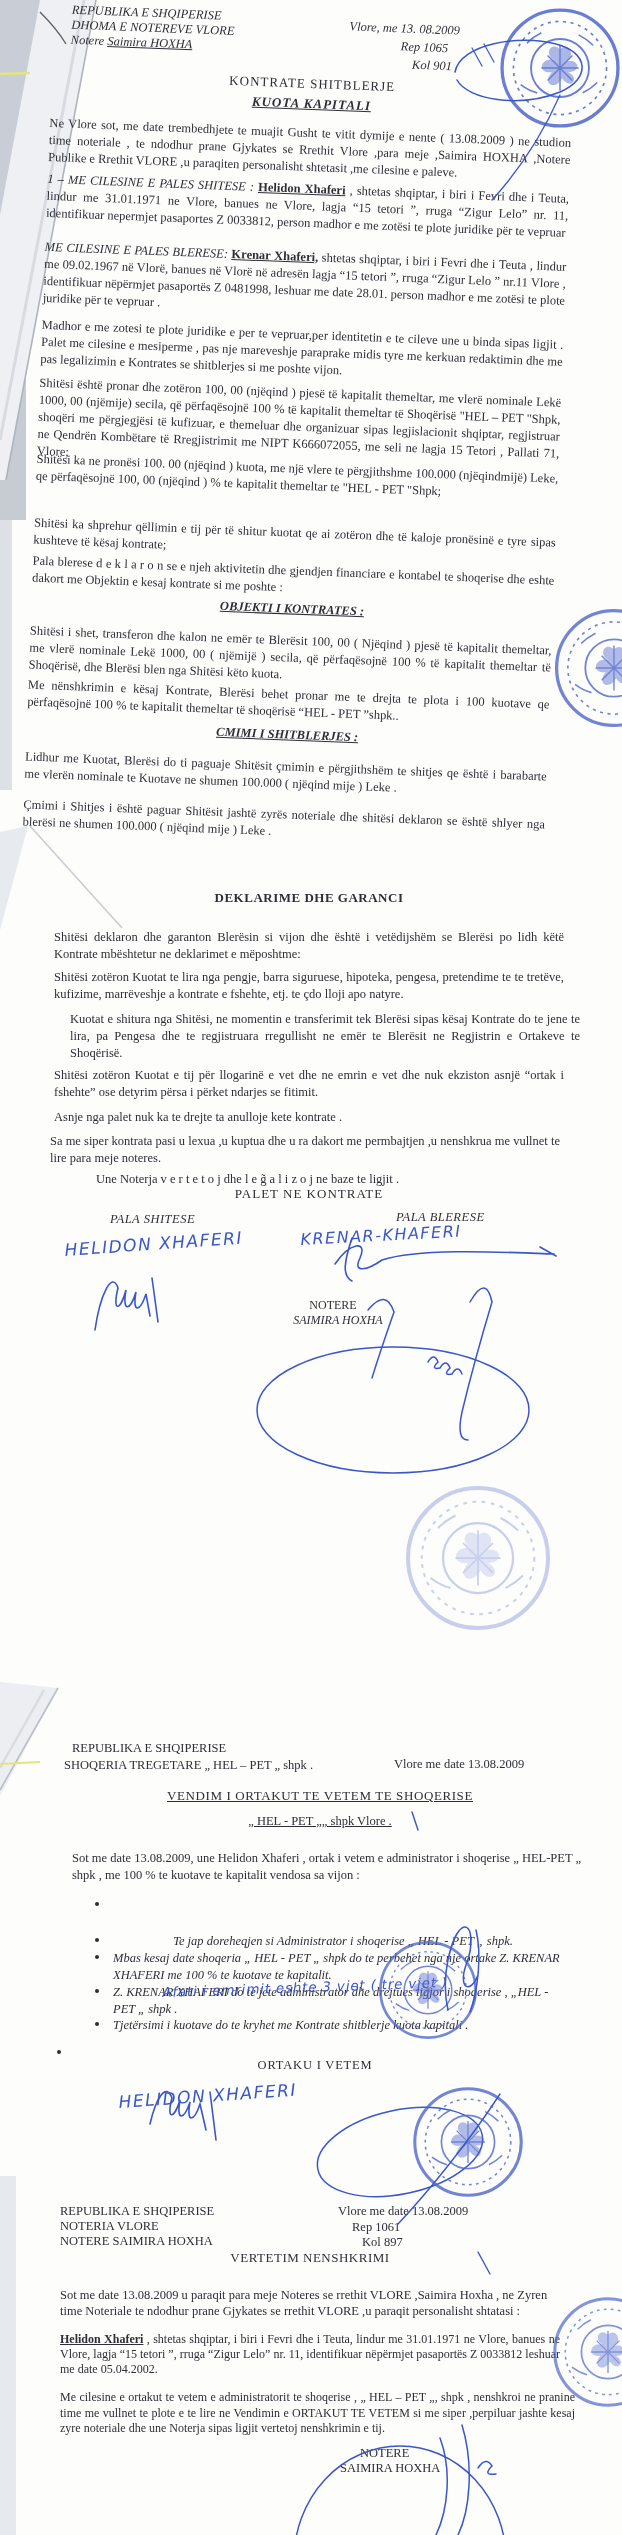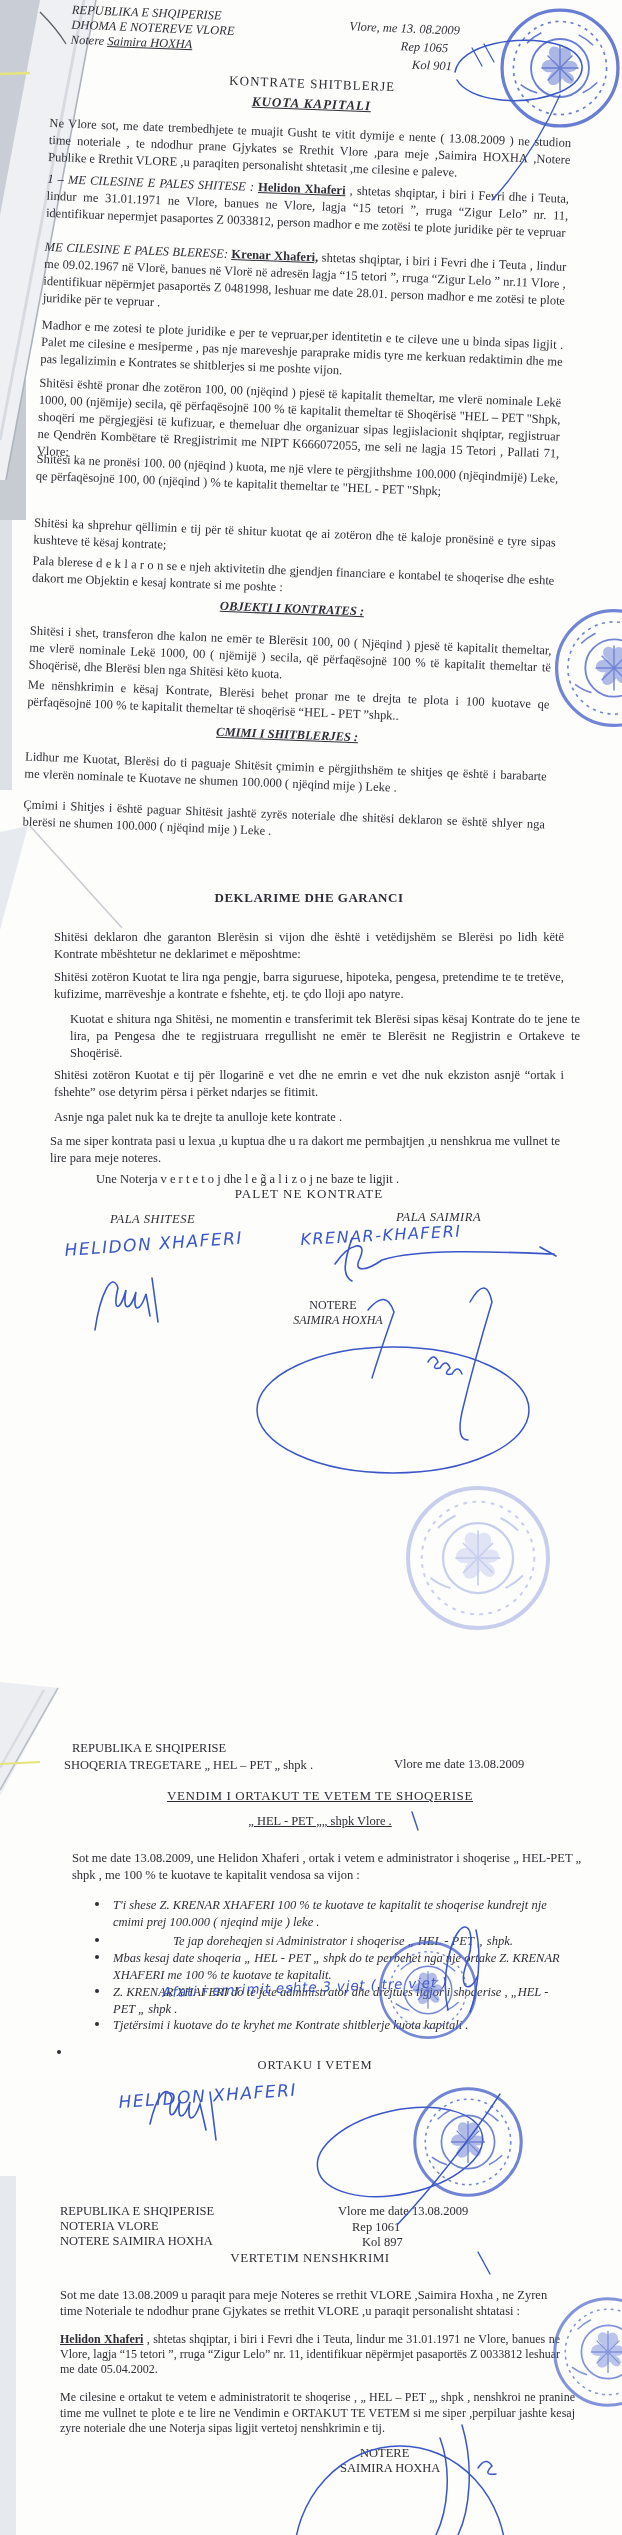--- a/index.html
+++ b/index.html
@@ -78,35 +78,35 @@
     <div class="abs ctr b" style="left:54px;top:890px;width:510px;font-size:13px;letter-spacing:.5px;">DEKLARIME DHE GARANCI</div>
     <p class="par abs" style="left:54px;top:916px;width:510px;">Shitësi deklaron dhe garanton Blerësin si vijon dhe është i vetëdijshëm se Blerësi po lidh këtë Kontrate mbështetur ne deklarimet e mëposhtme:</p>
     <p class="par abs" style="left:54px;top:956px;width:510px;">Shitësi zotëron Kuotat te lira nga pengje, barra siguruese, hipoteka, pengesa, pretendime te te tretëve, kufizime, marrëveshje a kontrate e fshehte, etj. te çdo lloji apo natyre.</p>
     <p class="par abs" style="left:54px;top:998px;width:510px;margin-left:16px;">Kuotat e shitura nga Shitësi, ne momentin e transferimit tek Blerësi sipas kësaj Kontrate do te jene te lira, pa Pengesa dhe te regjistruara rregullisht ne emër te Blerësit ne Regjistrin e Ortakeve te Shoqërisë.</p>
     <p class="par abs" style="left:54px;top:1054px;width:510px;">Shitësi zotëron Kuotat e tij për llogarinë e vet dhe ne emrin e vet dhe nuk ekziston asnjë “ortak i fshehte” ose detyrim përsa i përket ndarjes se fitimit.</p>
     <p class="par abs" style="left:54px;top:1096px;width:510px;">Asnje nga palet nuk ka te drejte ta anulloje kete kontrate .</p>
     <p class="par abs" style="left:50px;top:1120px;width:510px;">Sa me siper kontrata pasi u lexua ,u kuptua dhe u ra dakort me permbajtjen ,u nenshkrua me vullnet te lire para meje noteres.</p>
     <p class="par abs" style="left:96px;top:1158px;width:440px;">Une Noterja   v e r t e t o j   dhe   l e g̃ a  l i z o j    ne baze te ligjit .</p>
     <div class="abs ctr" style="left:54px;top:1186px;width:510px;font-size:13px;letter-spacing:1px;">PALET NE KONTRATE</div>
     <div class="abs it" style="left:110px;top:1212px;font-size:12.5px;letter-spacing:.5px;">PALA SHITESE</div>
-    <div class="abs it" style="left:396px;top:1210px;font-size:12.5px;letter-spacing:.5px;">PALA SAIMIRA</div>
+    <div class="abs it" style="left:396px;top:1210px;font-size:12.5px;letter-spacing:.5px;">PALA BLERESE</div>
     <div class="abs hand" style="left:64px;top:1240px;font-size:17px;transform:rotate(-4deg);">HELIDON XHAFERI</div>
     <div class="abs hand" style="left:300px;top:1230px;font-size:16px;transform:rotate(-3deg);">KRENAR-KHAFERI</div>
     <div class="abs ctr" style="left:283px;top:1298px;width:100px;font-size:12px;">NOTERE</div>
     <div class="abs ctr it" style="left:283px;top:1313px;width:110px;font-size:12px;">SAIMIRA HOXHA</div>
   </div>
 
   <div>
     <div class="abs" style="left:72px;top:1741px;font-size:12.5px;">REPUBLIKA E SHQIPERISE</div>
     <div class="abs" style="left:64px;top:1758px;font-size:12.5px;">SHOQERIA TREGETARE  „ HEL – PET „ shpk .</div>
     <div class="abs" style="left:394px;top:1757px;font-size:12.5px;">Vlore me date 13.08.2009</div>
     <div class="abs ctr u" style="left:60px;top:1788px;width:520px;font-size:13px;letter-spacing:.6px;">VENDIM  I  ORTAKUT TE VETEM  TE  SHOQERISE</div>
     <div class="abs ctr u" style="left:60px;top:1814px;width:520px;font-size:12.5px;">„  HEL - PET „„  shpk  Vlore   .</div>
     <p class="par abs" style="left:72px;top:1837px;width:512px;text-align:left;">Sot me date 13.08.2009, une Helidon Xhaferi , ortak i vetem e administrator   i  shoqerise  „ HEL-PET „ shpk ,  me  100 % te kuotave te kapitalit vendosa  sa vijon :</p>
-    <p class="par abs it" style="left:113px;top:1884px;width:460px;text-align:left;"><span class="bullet-dot"></span><span>T'i shese Z. KRENAR XHAFERI 100  % te kuotave te kapitalit te shoqerise kundrejt nje cmimi prej 100.000 ( njeqind  mije ) leke .</span></p>
+    <p class="par abs it" style="left:113px;top:1884px;width:460px;text-align:left;"><span class="bullet-dot"></span></p>
     <p class="par abs it" style="left:113px;top:1920px;width:460px;text-align:center;"><span class="bullet-dot"></span><span>Te jap doreheqjen si Administrator i shoqerise  „ HEL - PET  „ shpk.</span></p>
     <p class="par abs it" style="left:113px;top:1937px;width:460px;text-align:left;"><span class="bullet-dot"></span><span>Mbas kesaj date shoqeria „ HEL - PET  „ shpk  do te perbehet nga nje  ortake  Z. KRENAR XHAFERI me 100 % te kuotave te kapitalit.</span></p>
     <p class="par abs it" style="left:113px;top:1971px;width:460px;text-align:left;"><span class="bullet-dot"></span><span>Z. KRENAR XHAFERI  do te jete administrator dhe drejtues ligjor i shoqerise ,  „HEL - PET  „ shpk .</span></p>
     <div class="abs hand" style="left:162px;top:1984px;font-size:13.5px;letter-spacing:.8px;transform:rotate(-2deg);">Afati i emrimit eshte 3 vjet ( tre vjet )</div>
     <p class="par abs it" style="left:113px;top:2004px;width:460px;text-align:left;"><span class="bullet-dot"></span><span>Tjetërsimi i kuotave do te kryhet me Kontrate shitblerje kuota kapitali .</span></p>
     <p class="par abs" style="left:75px;top:2032px;width:520px;text-align:left;"><span class="bullet-dot"></span></p>
     <div class="abs ctr" style="left:60px;top:2058px;width:510px;font-size:12.5px;letter-spacing:.8px;">ORTAKU I VETEM</div>
     <div class="abs hand" style="left:118px;top:2092px;font-size:17px;transform:rotate(-4deg);">HELIDON XHAFERI</div>
   </div>
 

